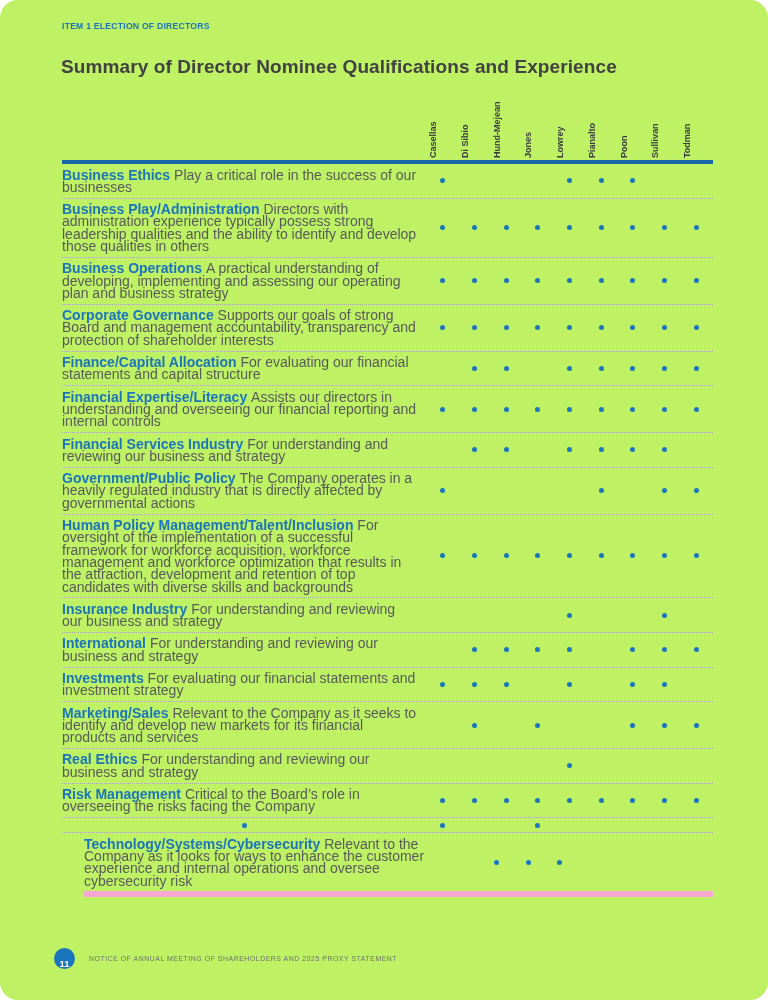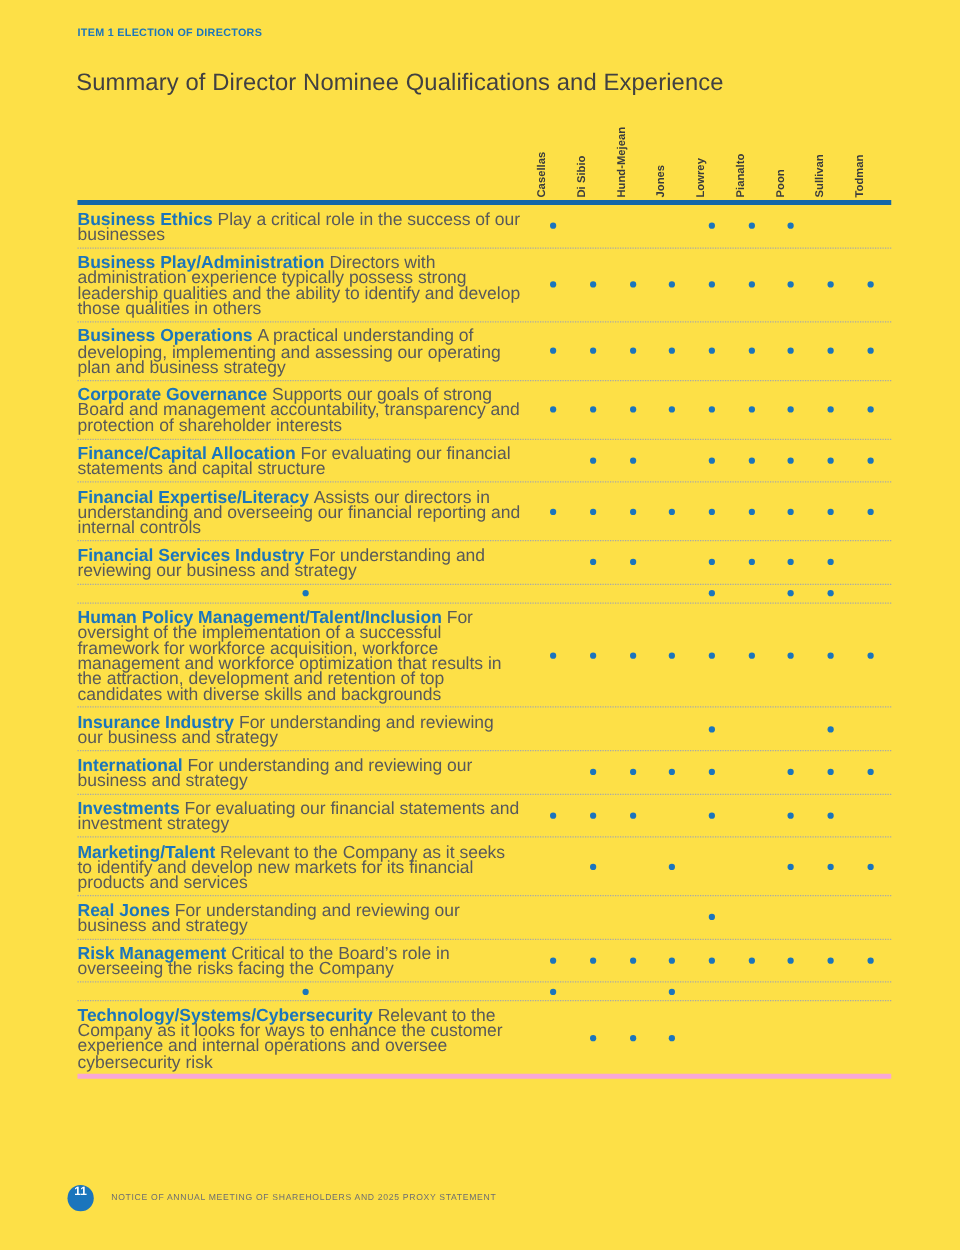--- a/index.html
+++ b/index.html
@@ -9,29 +9,29 @@
     --body:#58595B;
     --foot:#6D6E71;
   }
   *{margin:0;padding:0;box-sizing:border-box;}
   html,body{background:#fff;}
   body{
     width:768px;height:1000px;position:relative;overflow:hidden;
     font-family:"Liberation Sans", sans-serif;
     -webkit-font-smoothing:antialiased;
   }
-  .page{position:absolute;inset:0;background:#fde047;}
+  .page{position:absolute;inset:0;background:#bef264;border-radius:18px;}
   .eyebrow{
     position:absolute;left:62px;top:21px;
     font-size:8.6px;font-weight:bold;color:var(--accent);
     letter-spacing:.25px;
   }
   .title{
     position:absolute;left:61px;top:56px;
-    font-size:19px;font-weight:400;color:var(--ink);
+    font-size:19px;font-weight:700;color:var(--ink);
     letter-spacing:.1px;
   }
   .table{
     position:absolute;left:62px;top:88px;width:651px;
   }
   .dir-header{
     position:relative;height:72px;
   }
   .dir-name{
     position:absolute;bottom:2px;white-space:nowrap;
@@ -41,40 +41,40 @@
   .head-rule{
     height:4px;background:var(--rule);
   }
   .trow{
     display:grid;
     grid-template-columns:365px repeat(9,31.7px);
     align-items:center;
     border-bottom:1px dotted #a8a8a8;
     padding:4.5px 0;
   }
-  .trow:last-child{border-bottom:4px solid #f9a8d4;}
+  .trow:last-child{border-bottom:6px solid #f9a8d4;margin-left:22px;}
   .rtext{
     font-size:14px;line-height:12.3px;color:var(--body);
     padding-right:10px;
   }
   .rtext b{color:var(--accent);font-weight:bold;}
   .cell{
     display:flex;align-items:center;justify-content:center;height:100%;
   }
   .dot{
     width:5px;height:5px;border-radius:50%;background:var(--accent);
   }
   .footer{
     position:absolute;left:54px;top:948px;
     display:flex;align-items:center;gap:14px;
   }
   .pagenum{
     width:21px;height:21px;border-radius:50%;background:var(--accent);
     color:#fff;font-size:9.5px;font-weight:bold;
-    display:flex;align-items:flex-start;justify-content:center;
+    display:flex;align-items:flex-end;justify-content:center;
   }
   .foottext{
     font-size:6.9px;color:var(--foot);letter-spacing:.55px;
   }
 </style>
 </head>
 <body>
 
 <div class="page">
 
@@ -280,20 +280,21 @@
           </div>
           <div class="cell">
             <span class="dot"></span>
           </div>
           <div class="cell">
             <span class="dot"></span>
           </div>
           <div class="cell"></div>
         </div>
         <div class="trow">
+          <p class="rtext"><b>Government/Public Policy </b><span>The Company operates in a heavily regulated industry that is directly affected by governmental actions</span></p>
           <div class="cell">
             <span class="dot"></span>
           </div>
           <div class="cell"></div>
           <div class="cell"></div>
           <div class="cell"></div>
           <div class="cell"></div>
           <div class="cell">
             <span class="dot"></span>
           </div>
@@ -395,43 +396,43 @@
           <div class="cell"></div>
           <div class="cell">
             <span class="dot"></span>
           </div>
           <div class="cell">
             <span class="dot"></span>
           </div>
           <div class="cell"></div>
         </div>
         <div class="trow">
-          <p class="rtext"><b>Marketing/Talent </b><span>Relevant to the Company as it seeks to identify and develop new markets for its financial products and services</span></p>
-          <div class="cell"></div>
-          <div class="cell">
-            <span class="dot"></span>
-          </div>
-          <div class="cell"></div>
-          <div class="cell">
-            <span class="dot"></span>
-          </div>
-          <div class="cell"></div>
-          <div class="cell"></div>
-          <div class="cell">
-            <span class="dot"></span>
-          </div>
-          <div class="cell">
-            <span class="dot"></span>
-          </div>
-          <div class="cell">
-            <span class="dot"></span>
-          </div>
-        </div>
-        <div class="trow">
-          <p class="rtext"><b>Real Jones </b><span>For understanding and reviewing our business and strategy</span></p>
+          <p class="rtext"><b>Marketing/Sales </b><span>Relevant to the Company as it seeks to identify and develop new markets for its financial products and services</span></p>
+          <div class="cell"></div>
+          <div class="cell">
+            <span class="dot"></span>
+          </div>
+          <div class="cell"></div>
+          <div class="cell">
+            <span class="dot"></span>
+          </div>
+          <div class="cell"></div>
+          <div class="cell"></div>
+          <div class="cell">
+            <span class="dot"></span>
+          </div>
+          <div class="cell">
+            <span class="dot"></span>
+          </div>
+          <div class="cell">
+            <span class="dot"></span>
+          </div>
+        </div>
+        <div class="trow">
+          <p class="rtext"><b>Real Ethics </b><span>For understanding and reviewing our business and strategy</span></p>
           <div class="cell"></div>
           <div class="cell"></div>
           <div class="cell"></div>
           <div class="cell"></div>
           <div class="cell">
             <span class="dot"></span>
           </div>
           <div class="cell"></div>
           <div class="cell"></div>
           <div class="cell"></div>

